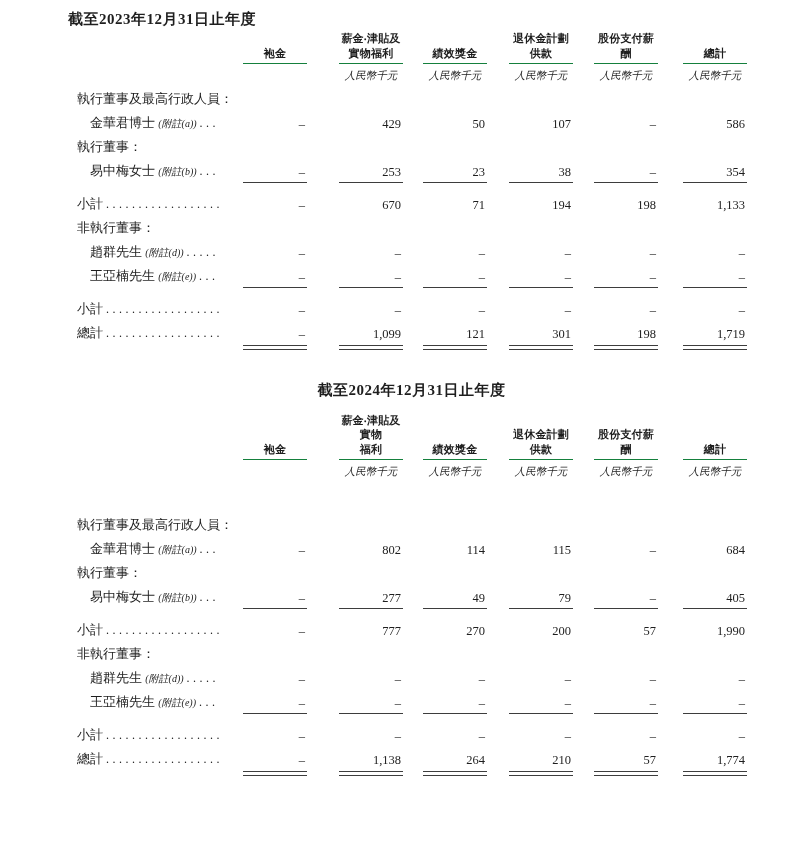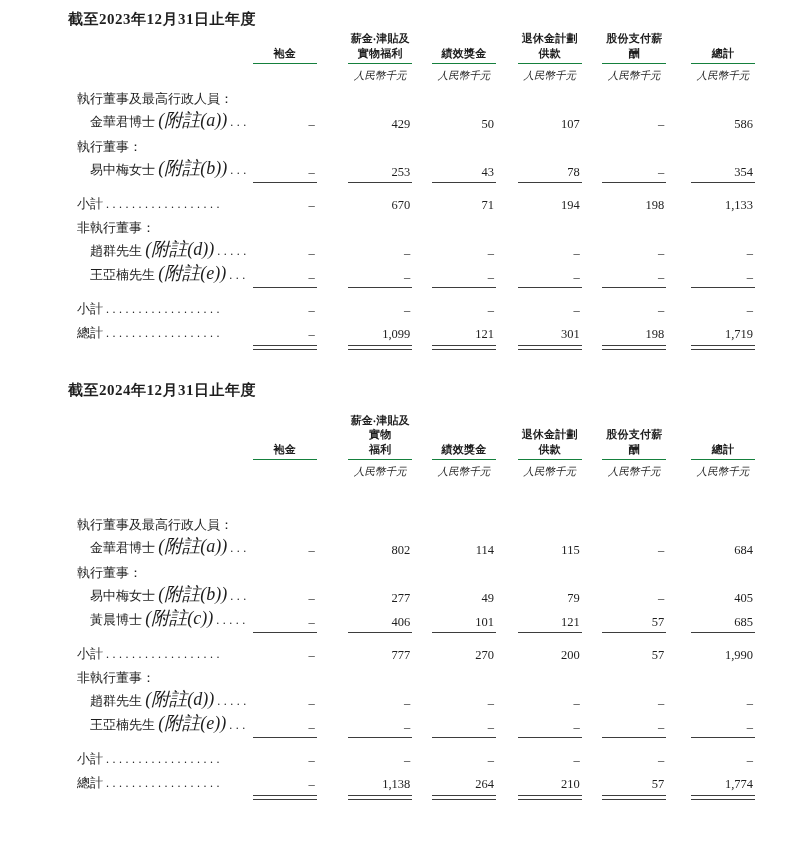--- a/index.html
+++ b/index.html
@@ -12,21 +12,21 @@
   }
   .doc { padding: 10px 45px 0 60px; }
 
   .year-title {
     font-size: 15px; font-weight: bold;
     margin: 0 0 0 8px; letter-spacing: 0.5px;
     line-height: 1.2;
   }
   .year-block.second { margin-top: 26px; }
   .year-block.first .year-title { margin-bottom: 2px; }
-  .year-block.second .year-title { margin-bottom: 14px; }
+  .year-block.second .year-title { margin-bottom: 14px; text-align: center; }
 
   table.remu { border-collapse: collapse; table-layout: fixed; }
   th, td { padding: 0; font-weight: normal; }
 
   
   thead th { vertical-align: bottom; }
   .hcell {
     width: 64px; margin-left: auto;
     border-bottom: 1px solid #15803d;
     display: flex; align-items: flex-end; justify-content: center;
@@ -42,21 +42,21 @@
     display: block; width: 64px; margin-left: auto;
     font-style: italic; font-size: 10.5px;
     text-align: center; white-space: nowrap; 
   }
 
   
   tbody td { height: 24px; vertical-align: bottom; font-size: 12.5px; line-height: 1.15; }
   td.lbl { white-space: nowrap; font-size: 13px; overflow: visible; }
   td.lbl.flush  { padding-left: 17px; }
   td.lbl.indent { padding-left: 30px; }
-  .note { font-style: italic; font-size: 18px; }
+  .note { font-style: italic; font-size: 10px; }
   .dots { letter-spacing: 3.5px; margin-left: 3px; font-size: 12px; }
   .val {
     display: block; width: 64px; margin-left: auto;
     text-align: right; padding-right: 2px; white-space: nowrap;
   }
 
   
   tr.r-rule td { height: 9px; vertical-align: top; }
   .rline { width: 64px; margin-left: auto; border-top: 1px solid #3d3d3d; margin-top: 3px; }
   tr.r-drule td { height: 14px; vertical-align: top; }
@@ -171,24 +171,24 @@
             </tr>
             <tr class="r-data">
               <td class="lbl indent"><span class="nm">易中梅女士 </span><span class="note">(附註(b))</span><span class="dots">...</span></td>
               <td class="valcell">
                 <span class="val">–</span>
               </td>
               <td class="valcell">
                 <span class="val">253</span>
               </td>
               <td class="valcell">
-                <span class="val">43</span>
-              </td>
-              <td class="valcell">
-                <span class="val">78</span>
+                <span class="val">23</span>
+              </td>
+              <td class="valcell">
+                <span class="val">38</span>
               </td>
               <td class="valcell">
                 <span class="val">–</span>
               </td>
               <td class="valcell">
                 <span class="val">354</span>
               </td>
             </tr>
             <tr class="r-rule">
               <td></td>
@@ -481,41 +481,20 @@
               <td class="valcell">
                 <span class="val">79</span>
               </td>
               <td class="valcell">
                 <span class="val">–</span>
               </td>
               <td class="valcell">
                 <span class="val">405</span>
               </td>
             </tr>
-            <tr class="r-data">
-              <td class="lbl indent"><span class="nm">黃晨博士 </span><span class="note">(附註(c))</span><span class="dots">.....</span></td>
-              <td class="valcell">
-                <span class="val">–</span>
-              </td>
-              <td class="valcell">
-                <span class="val">406</span>
-              </td>
-              <td class="valcell">
-                <span class="val">101</span>
-              </td>
-              <td class="valcell">
-                <span class="val">121</span>
-              </td>
-              <td class="valcell">
-                <span class="val">57</span>
-              </td>
-              <td class="valcell">
-                <span class="val">685</span>
-              </td>
-            </tr>
             <tr class="r-rule">
               <td></td>
               <td>
                 <div class="rline"></div>
               </td>
               <td>
                 <div class="rline"></div>
               </td>
               <td>
                 <div class="rline"></div>

